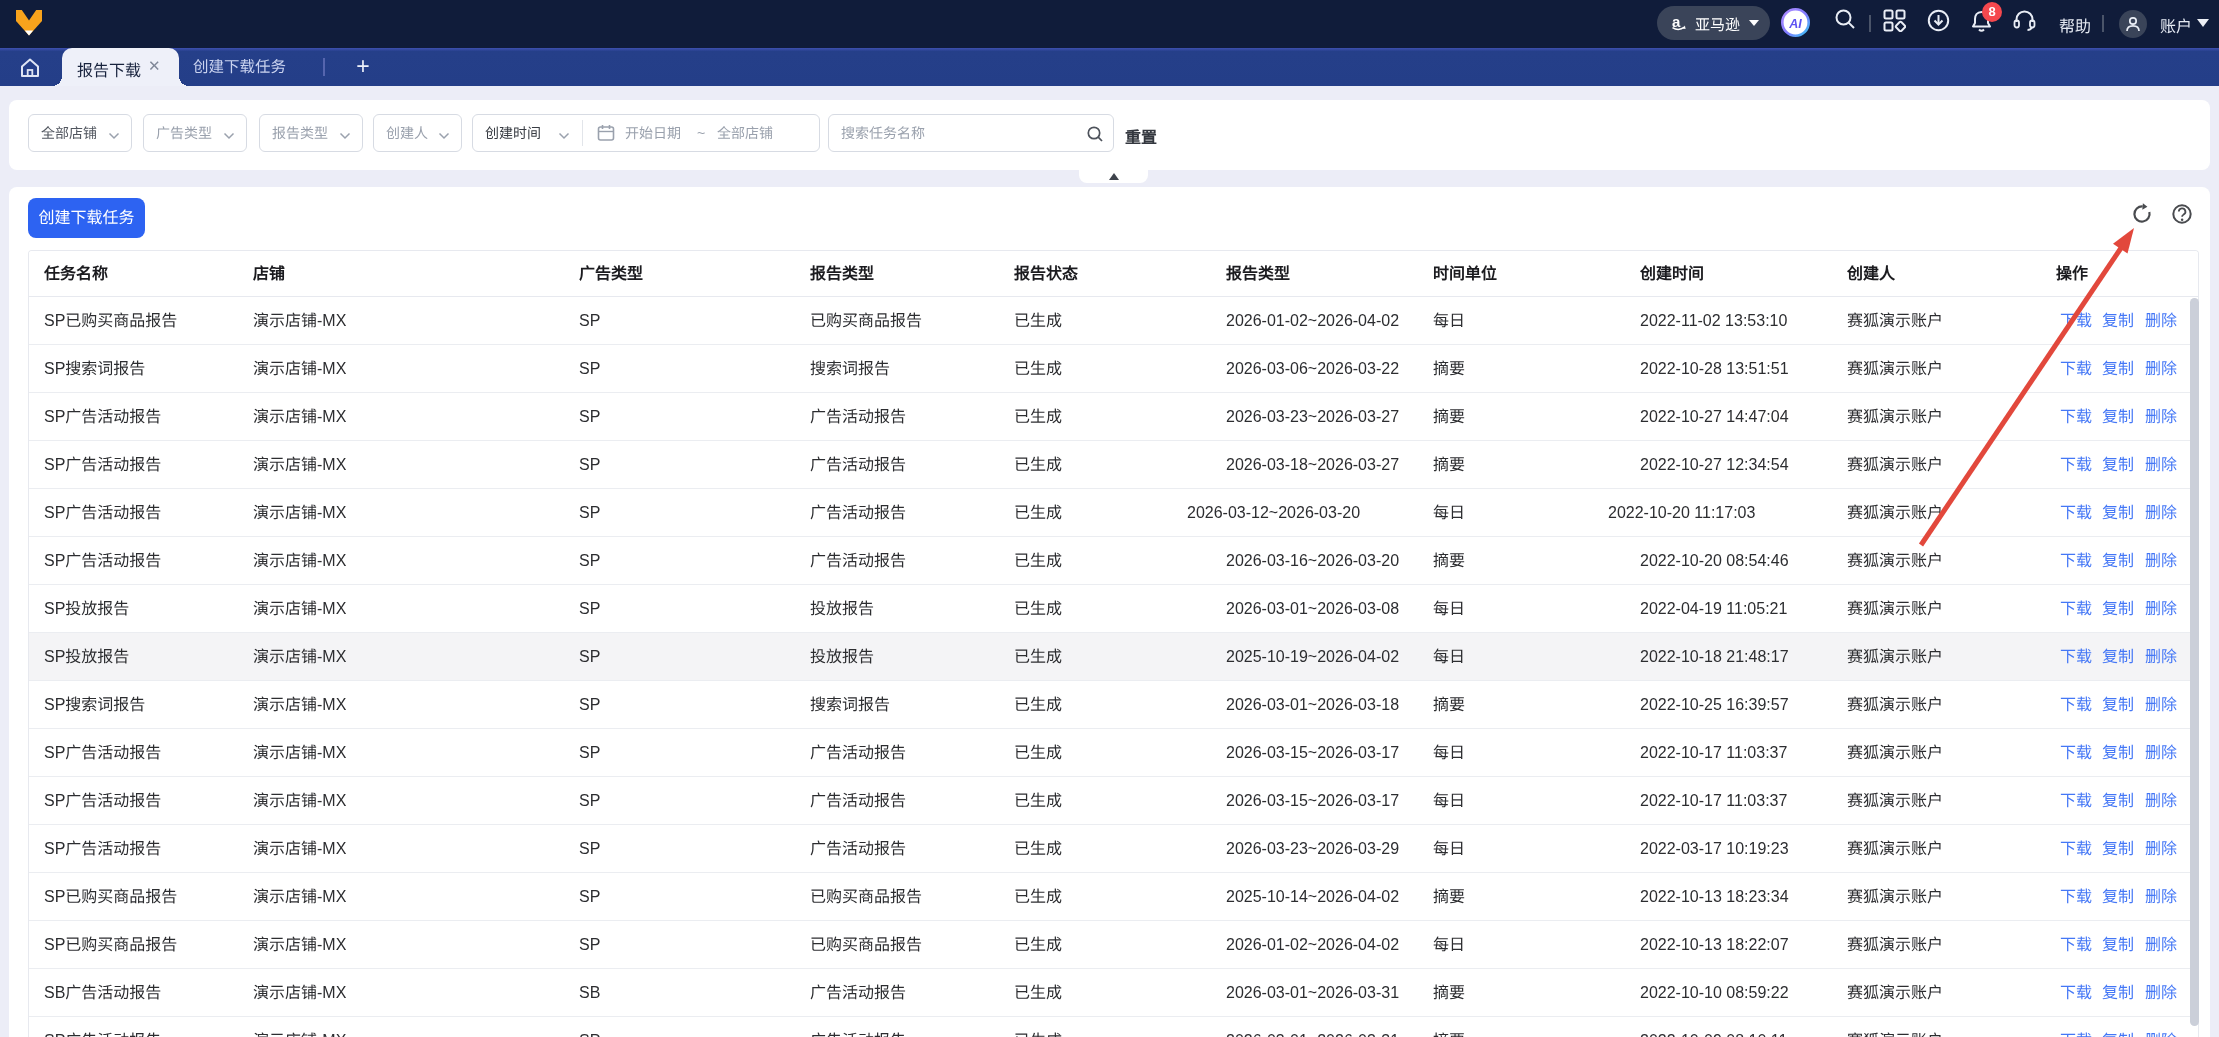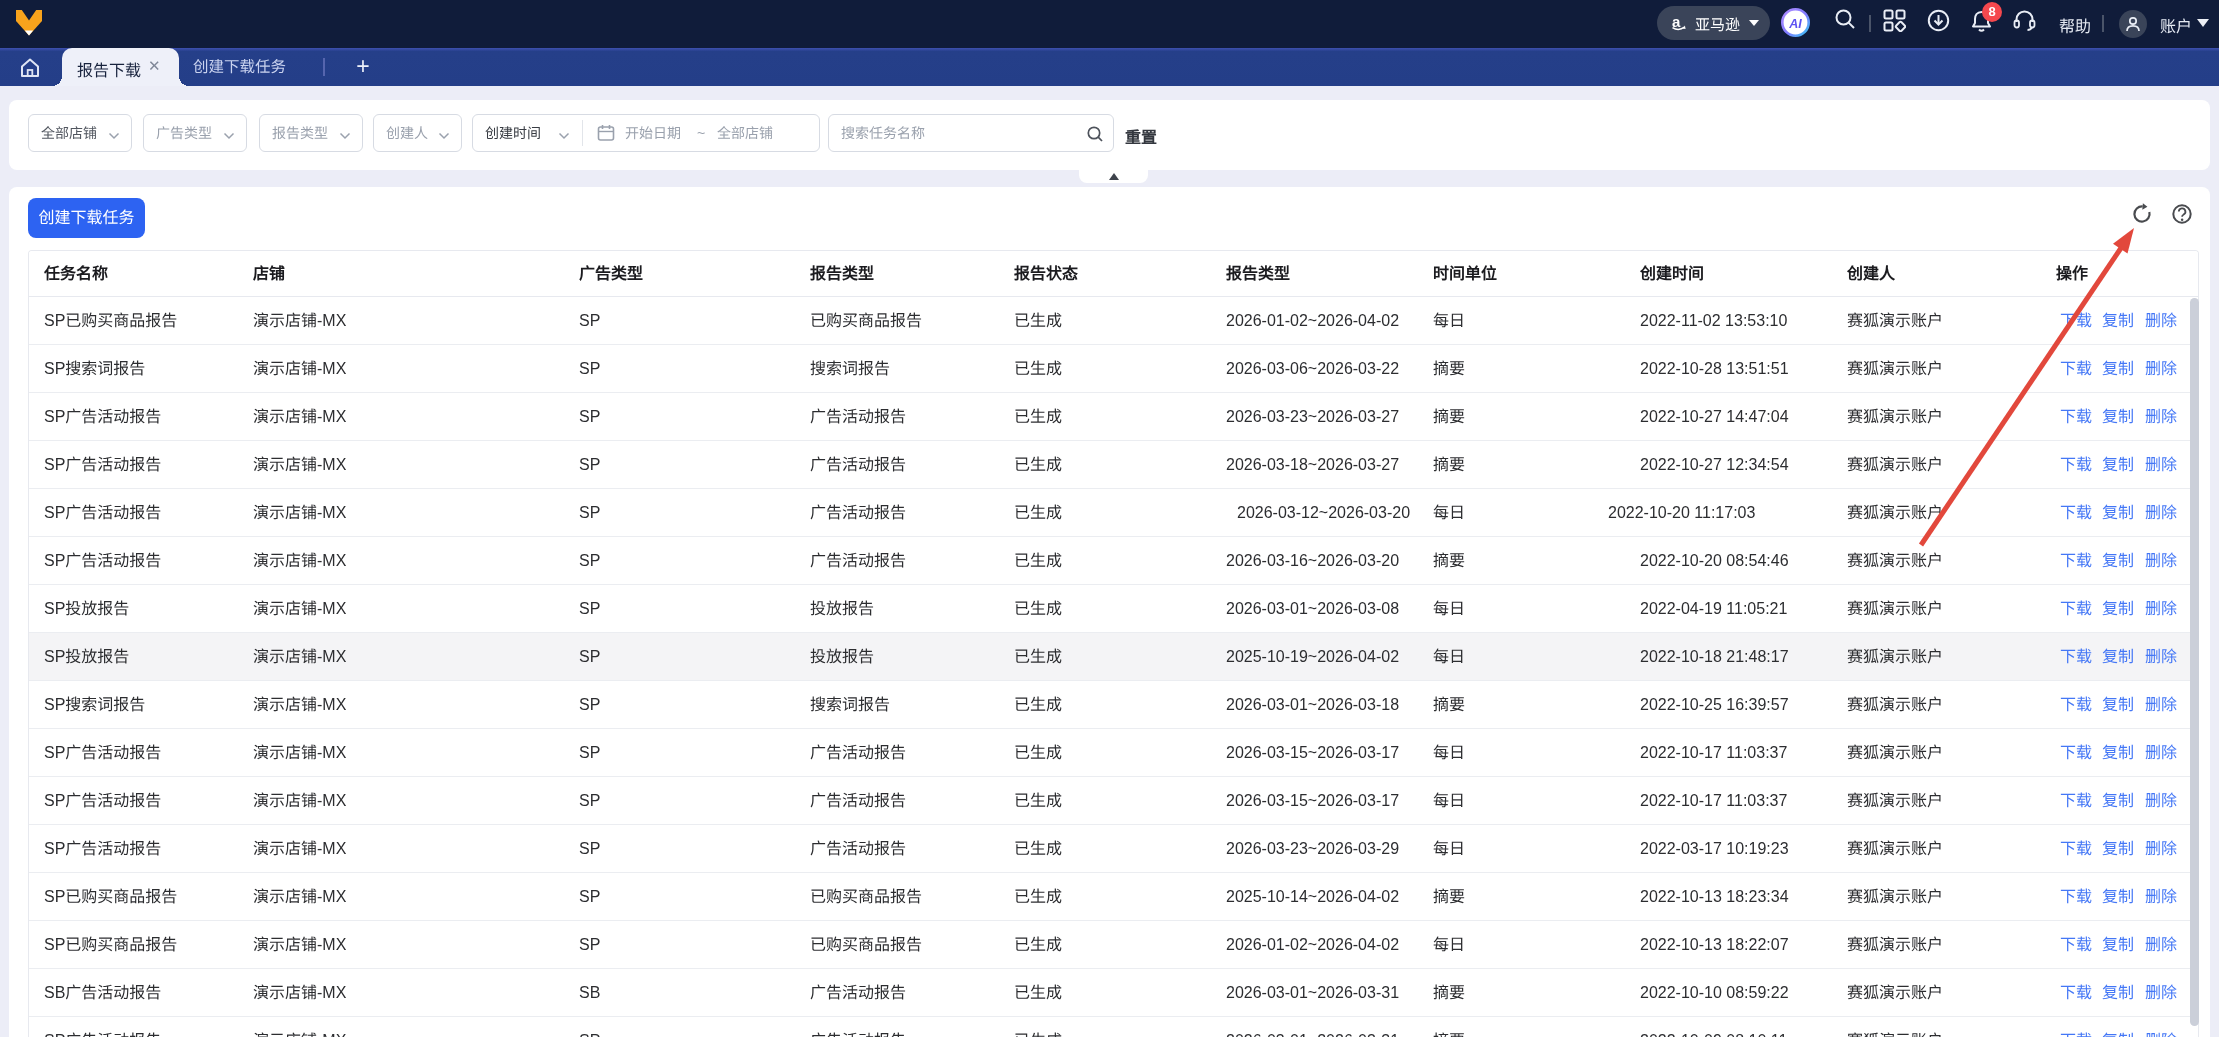--- a/index.html
+++ b/index.html
@@ -130,21 +130,21 @@
           <span class="lnk" style="left:2031px">下载</span>
           <span class="lnk" style="left:2073px">复制</span>
           <span class="lnk" style="left:2116px">删除</span>
         </div>
 <div class="tr">
           <span class="td" style="left:15px">SP广告活动报告</span>
           <span class="td" style="left:224px">演示店铺-MX</span>
           <span class="td" style="left:550px">SP</span>
           <span class="td" style="left:781px">广告活动报告</span>
           <span class="td" style="left:985px">已生成</span>
-          <span class="td" style="left:1208px">2026-03-12~2026-03-20</span>
+          <span class="td" style="left:1158px">2026-03-12~2026-03-20</span>
           <span class="td" style="left:1404px">每日</span>
           <span class="td" style="left:1579px">2022-10-20 11:17:03</span>
           <span class="td" style="left:1818px">赛狐演示账户</span>
           <span class="lnk" style="left:2031px">下载</span>
           <span class="lnk" style="left:2073px">复制</span>
           <span class="lnk" style="left:2116px">删除</span>
         </div>
 <div class="tr">
           <span class="td" style="left:15px">SP广告活动报告</span>
           <span class="td" style="left:224px">演示店铺-MX</span>

